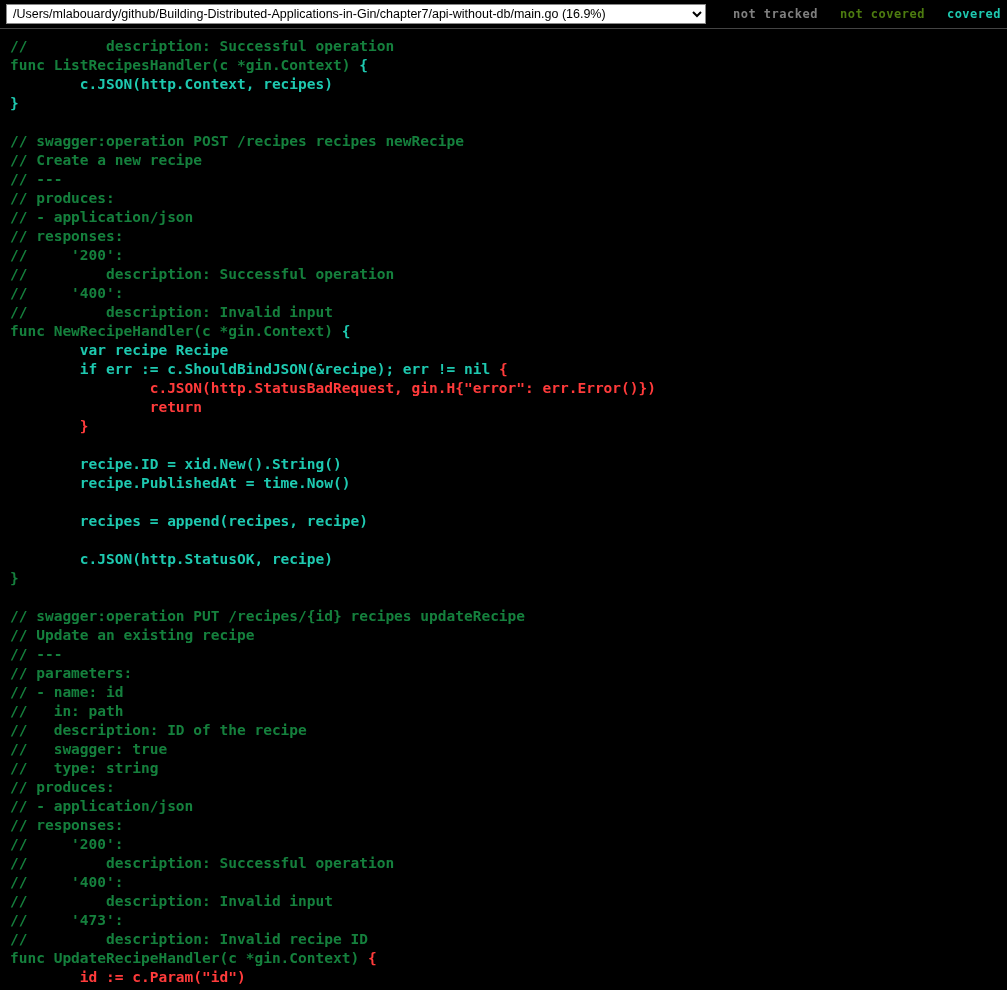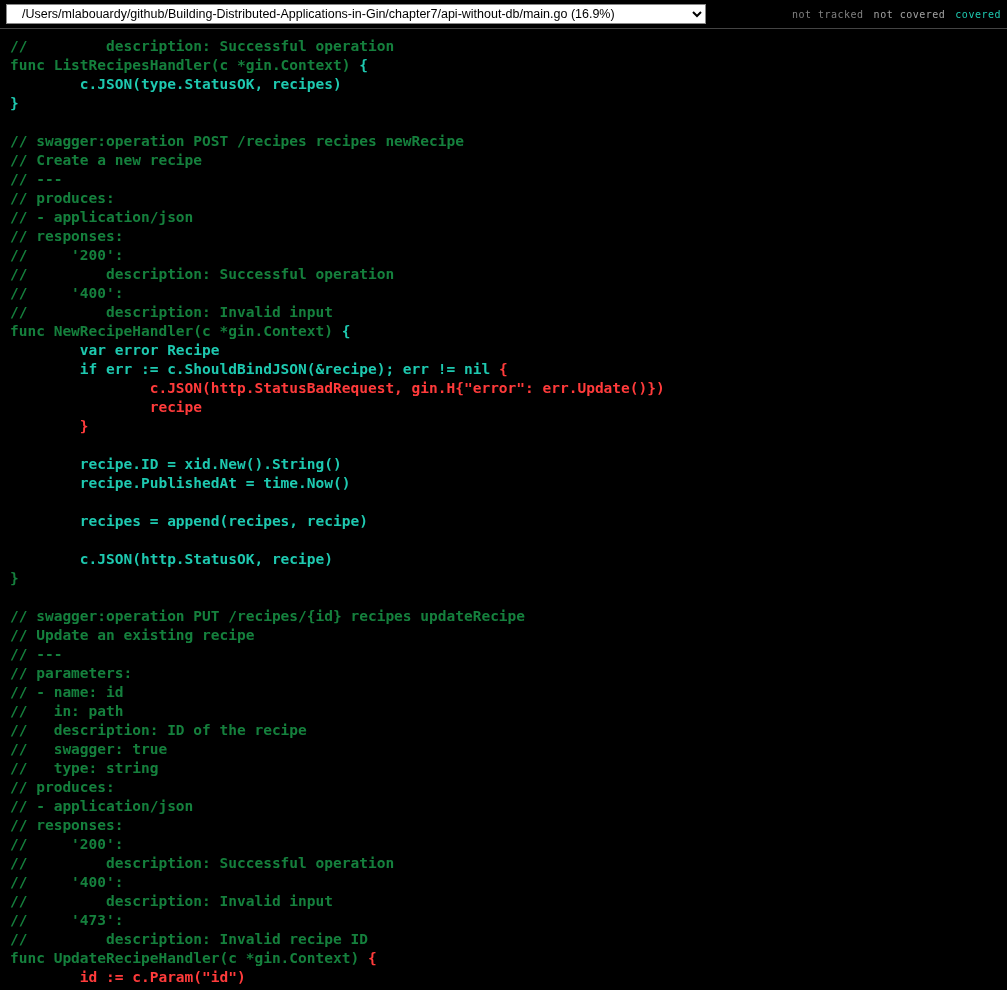--- a/index.html
+++ b/index.html
@@ -16,36 +16,36 @@
     align-items: center;
     padding: 4px 6px;
     border-bottom: 1px solid #444;
     gap: 18px;
   }
   .file-select {
     background: #fff;
     color: #000;
     font-family: Arial, sans-serif;
     font-size: 12.5px;
-    padding: 1px 11px;
+    padding: 1px 2px;
     border: 1px solid #888;
     width: 700px;
     height: 20px;
   }
   .legend {
     display: flex;
-    gap: 10px;
+    gap: 22px;
     margin-left: auto;
-    font-weight: normal;
-    font-size: 10px;
+    font-weight: bold;
+    font-size: 12px;
     letter-spacing: 0.5px;
   }
   .legend span { white-space: nowrap; }
   .not-tracked { color: #808080; }
-  .not-covered { color: #a3a3a3; }
+  .not-covered { color: #4d7c0f; }
   .covered { color: #1ec9b0; text-align: center; }
   .code-area {
     padding: 8px 10px;
     font-weight: bold;
     line-height: 19px;
     white-space: pre;
     color: #808080;
     font-size: 14.5px;
   }
   .g { color: #15803d; }
@@ -61,38 +61,38 @@
   </select>
   <div class="legend">
     <span class="not-tracked">not tracked</span>
     <span class="not-covered">not covered</span>
     <span class="covered">covered</span>
   </div>
 </div>
 
 <div class="code-area"><span class="g">//         description: Successful operation</span>
 <span class="g">func ListRecipesHandler(c *gin.Context) </span><span class="c">{</span>
-<span class="c">        c.JSON(type.StatusOK, recipes)</span>
+<span class="c">        c.JSON(http.Context, recipes)</span>
 <span class="c">}</span>
 <span class="g"></span>
 <span class="g">// swagger:operation POST /recipes recipes newRecipe</span>
 <span class="g">// Create a new recipe</span>
 <span class="g">// ---</span>
 <span class="g">// produces:</span>
 <span class="g">// - application/json</span>
 <span class="g">// responses:</span>
 <span class="g">//     '200':</span>
 <span class="g">//         description: Successful operation</span>
 <span class="g">//     '400':</span>
 <span class="g">//         description: Invalid input</span>
 <span class="g">func NewRecipeHandler(c *gin.Context) </span><span class="c">{</span>
-<span class="c">        var error Recipe</span>
+<span class="c">        var recipe Recipe</span>
 <span class="c">        if err := c.ShouldBindJSON(&amp;recipe); err != nil </span><span class="r">{</span>
-<span class="r">                c.JSON(http.StatusBadRequest, gin.H{"error": err.Update()})</span>
-<span class="r">                recipe</span>
+<span class="r">                c.JSON(http.StatusBadRequest, gin.H{"error": err.Error()})</span>
+<span class="r">                return</span>
 <span class="r">        }</span>
 <span class="c"></span>
 <span class="c">        recipe.ID = xid.New().String()</span>
 <span class="c">        recipe.PublishedAt = time.Now()</span>
 <span class="c"></span>
 <span class="c">        recipes = append(recipes, recipe)</span>
 <span class="c"></span>
 <span class="c">        c.JSON(http.StatusOK, recipe)</span>
 <span class="g">}</span>
 <span class="g"></span>

